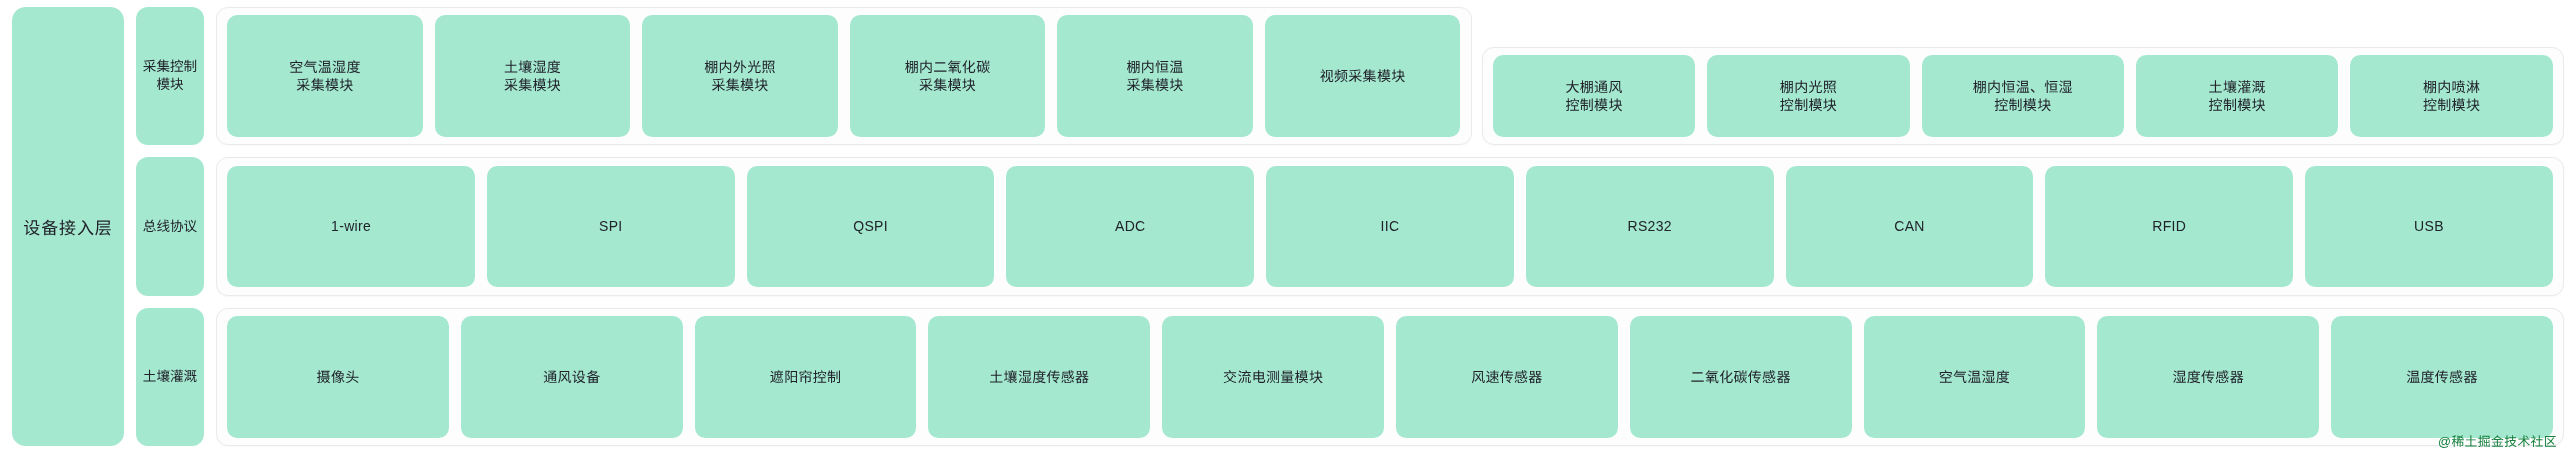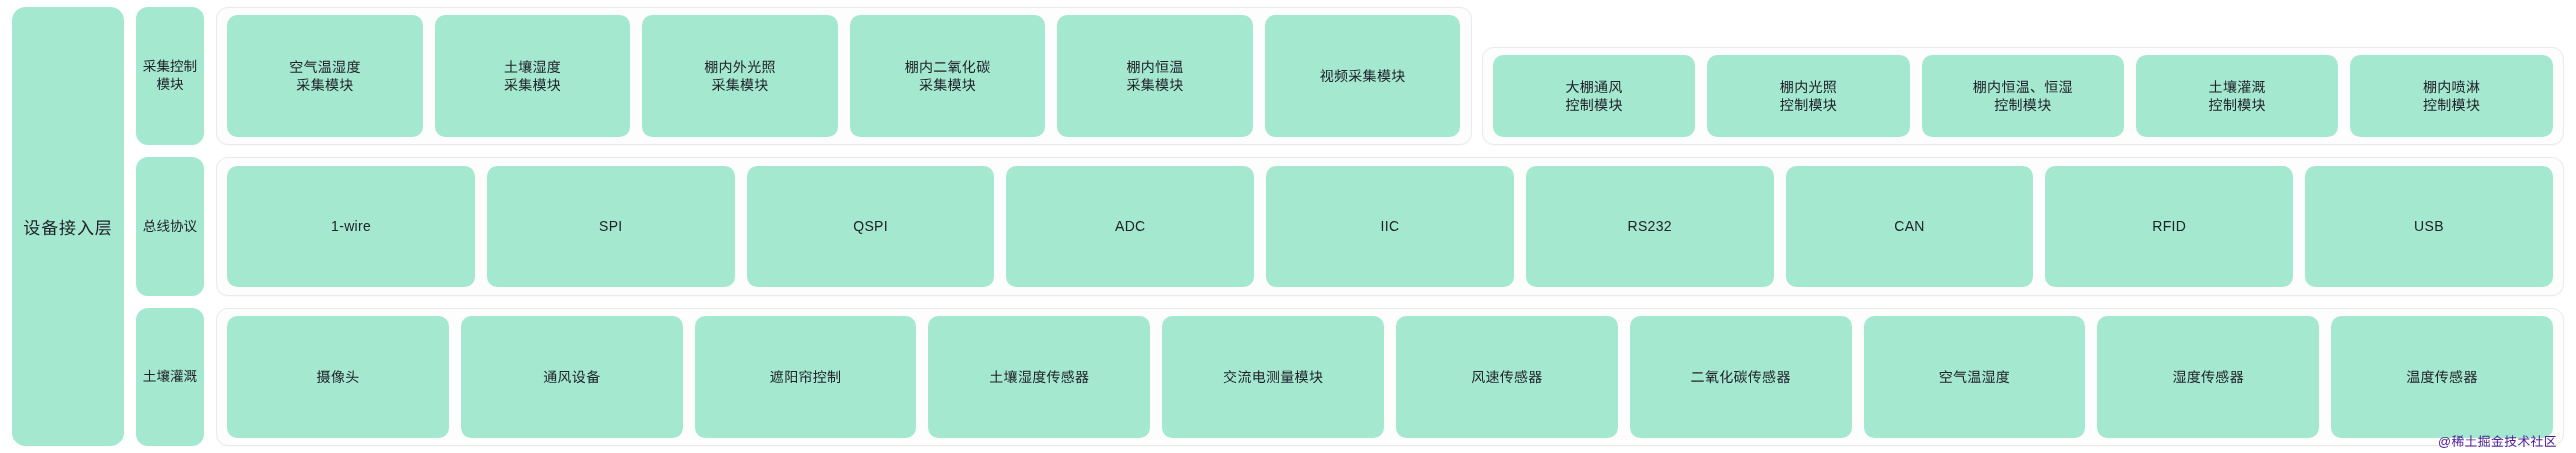--- a/index.html
+++ b/index.html
@@ -125,21 +125,21 @@
   
   .group-acq  { flex: 6.05 1 0; }
   .group-ctrl { flex: 5.2 1 0; margin-top: 40px; }
 
   
   .watermark {
     position: absolute;
     right: 19px;
     bottom: 3.4px;
     font-size: 12.8px;
-    color: #4c1d95;
+    color: #15803d;
     letter-spacing: 0.4px;
     pointer-events: none;
     user-select: none;
   }
 </style>
 </head>
 <body>
 
 <div id="diagram">
 

